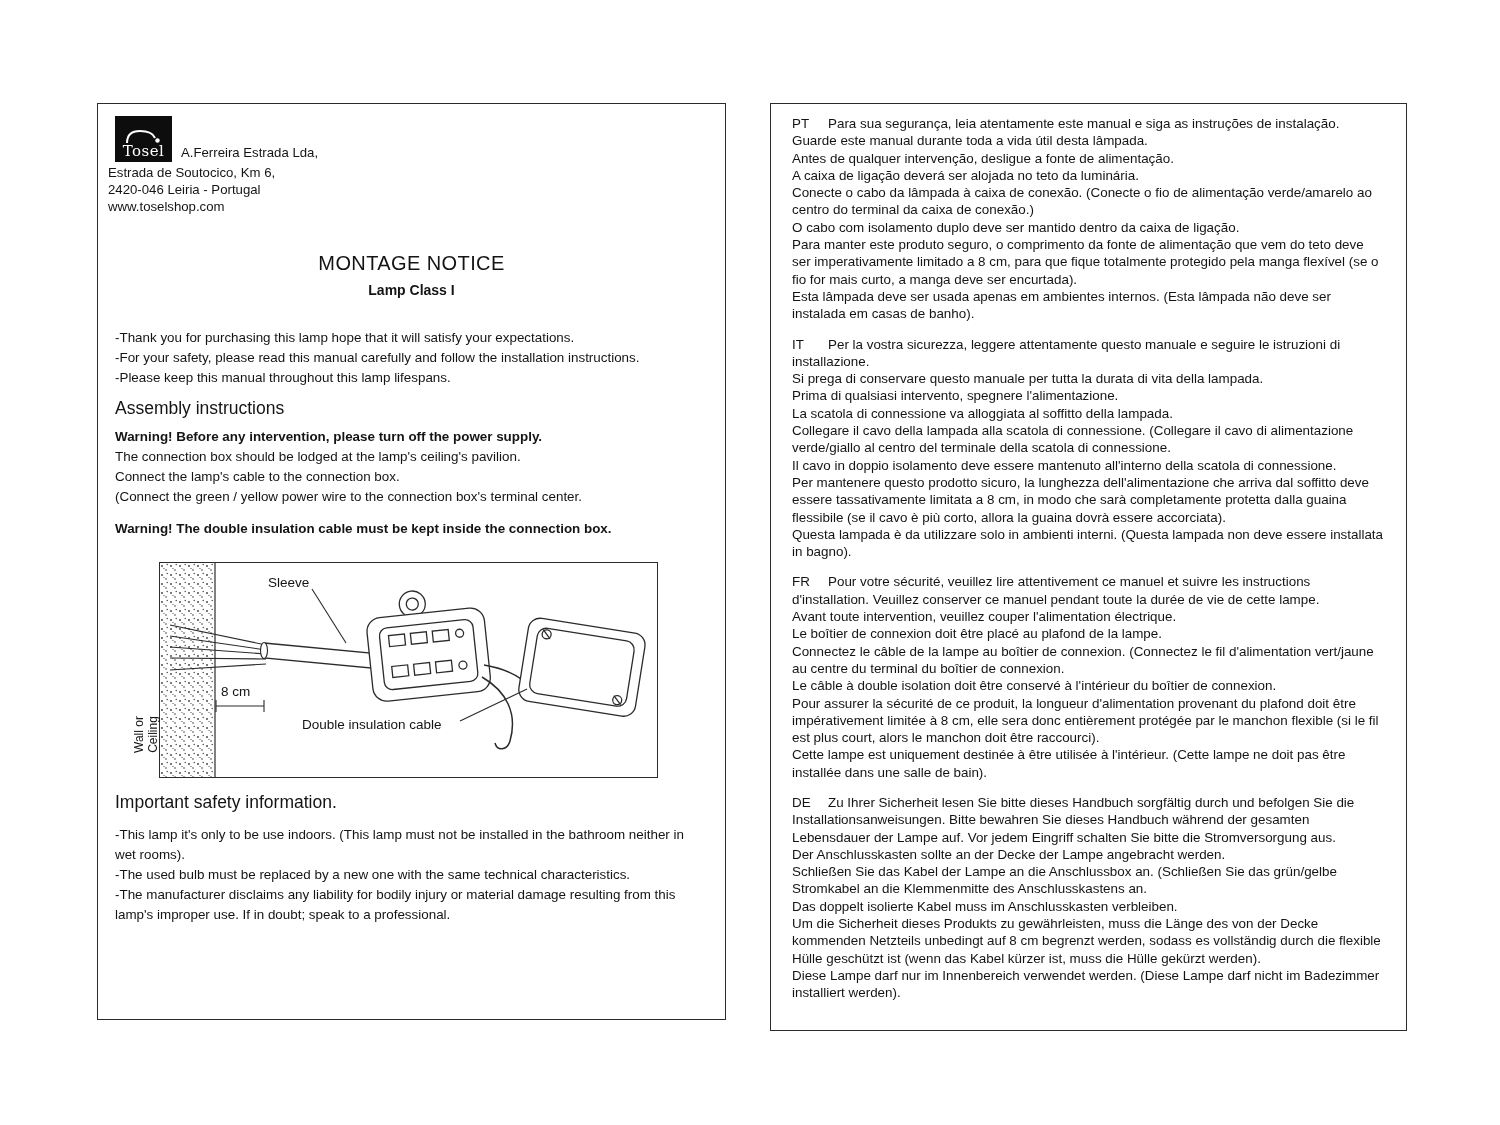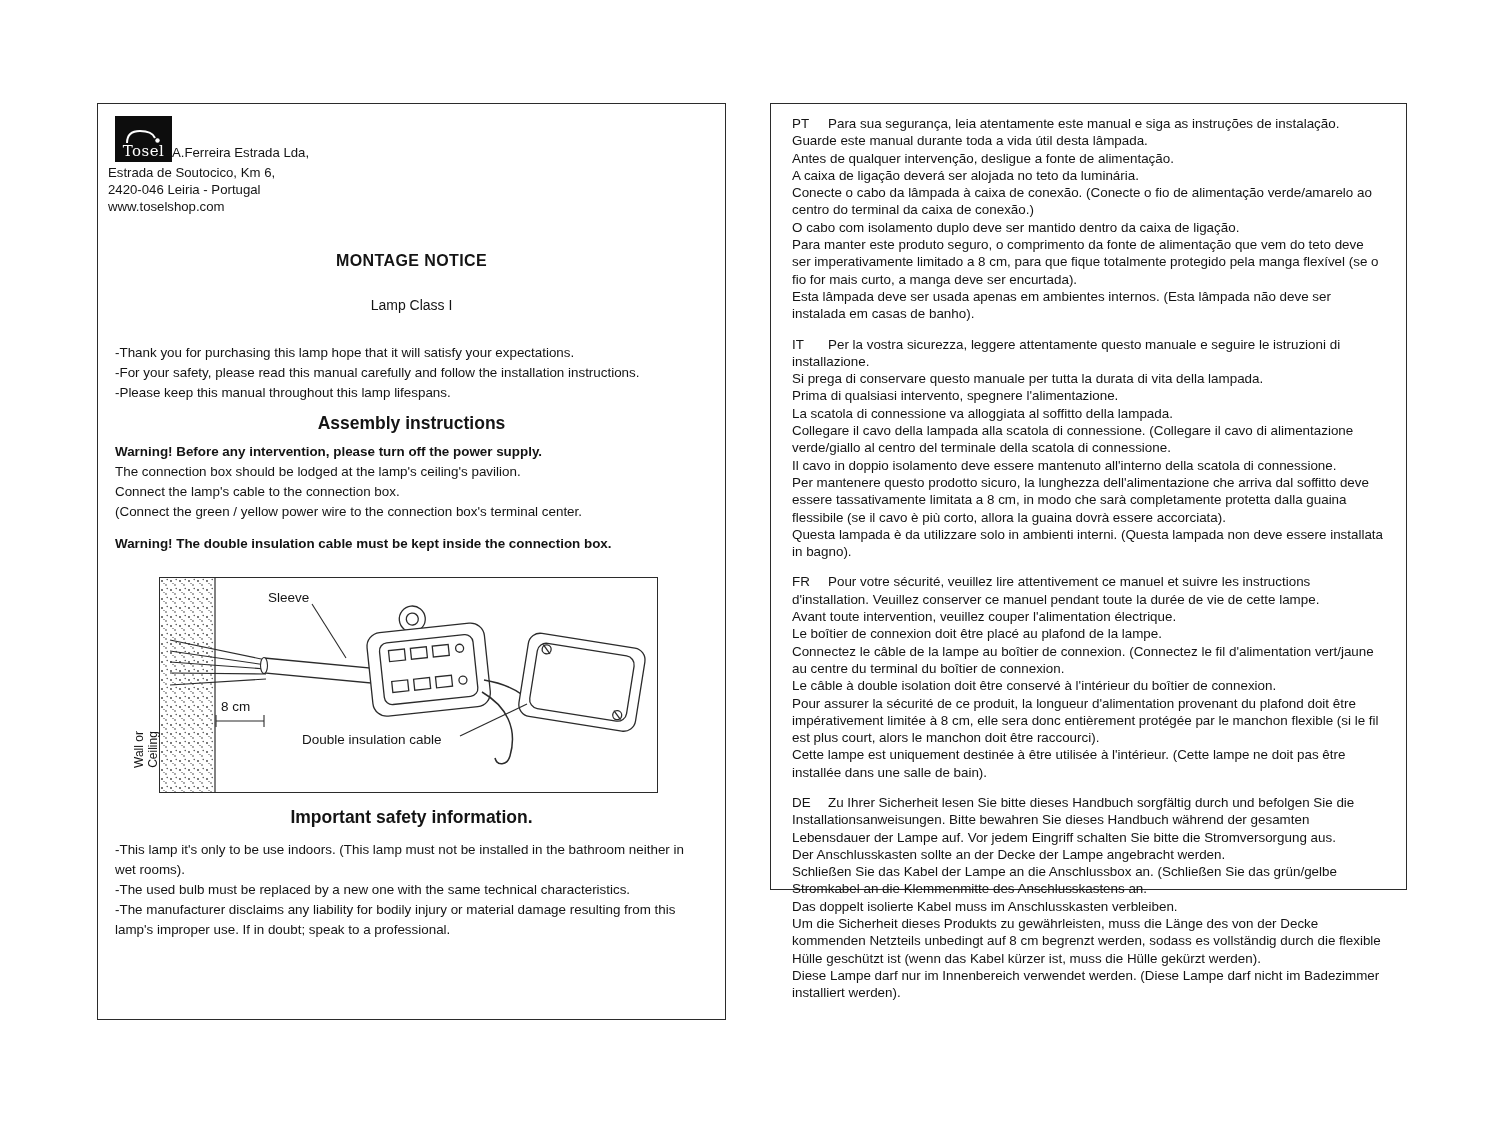--- a/index.html
+++ b/index.html
@@ -3,35 +3,35 @@
 <meta charset="utf-8">
 <style>
   html,body{margin:0;padding:0}
   body{
     width:1500px;height:1125px;position:relative;overflow:hidden;
     background:#ffffff;color:#141414;
     font-family:"Liberation Sans",sans-serif;
   }
   .panel{position:absolute;background:#fff;border:1.6px solid #2b2b2b}
   .panel-left{left:97px;top:103px;width:629px;height:917px;padding:12px 17px;box-sizing:border-box}
-  .panel-right{left:770px;top:103px;width:637px;height:787px;padding:11px 21px 0 21px;box-sizing:border-box}
+  .panel-right{left:770px;top:103px;width:637px;height:928px;padding:11px 21px 0 21px;box-sizing:border-box}
 
   .body-text{font-size:13.4px;line-height:20px;white-space:pre-line}
 
   
-  .logo-row{display:flex;align-items:flex-end;}
+  .logo-row{display:flex;align-items:flex-end;gap:9px}
   .logo-box{width:57px;height:46px;background:#0d0d0d;display:flex;flex-direction:column;align-items:center;justify-content:flex-end;padding-bottom:3px;box-sizing:border-box}
   .logo-text{color:#fff;font-size:15px;font-family:"DejaVu Serif",serif;letter-spacing:0.5px;line-height:15px}
   .address-line{font-size:13.2px;line-height:16.9px}
   .address-block{margin-top:3px;margin-left:-7px}
 
-  .doc-title{text-align:center;font-size:16px;font-weight:bold;letter-spacing:0.4px;margin-top:36px}
-  .doc-subtitle{text-align:center;font-size:14px;font-weight:normal;margin-top:27px}
+  .doc-title{text-align:center;font-size:20px;font-weight:normal;letter-spacing:0.4px;margin-top:36px}
+  .doc-subtitle{text-align:center;font-size:14px;font-weight:bold;margin-top:7px}
   .intro{margin-top:30px}
-  .section-heading{text-align:center;font-size:17.5px;font-weight:bold;margin-top:10px}
+  .section-heading{font-size:17.5px;font-weight:normal;margin-top:10px}
   .warning{font-weight:bold;font-size:13.4px;line-height:17.4px;margin-top:9px;white-space:pre-line}
   .para{margin-top:2px}
   .para-tight{margin-top:13px}
 
   
   .diagram-wrap{position:relative;margin-top:24px;margin-left:44px;width:499px;height:216px;border:1.4px solid #2b2b2b;box-sizing:border-box;background:#fff}
   .wall-label{
     position:absolute;left:-44px;top:158px;width:60px;text-align:center;
     font-size:12px;line-height:13.5px;transform:rotate(-90deg);white-space:pre-line;color:#141414;
   }

